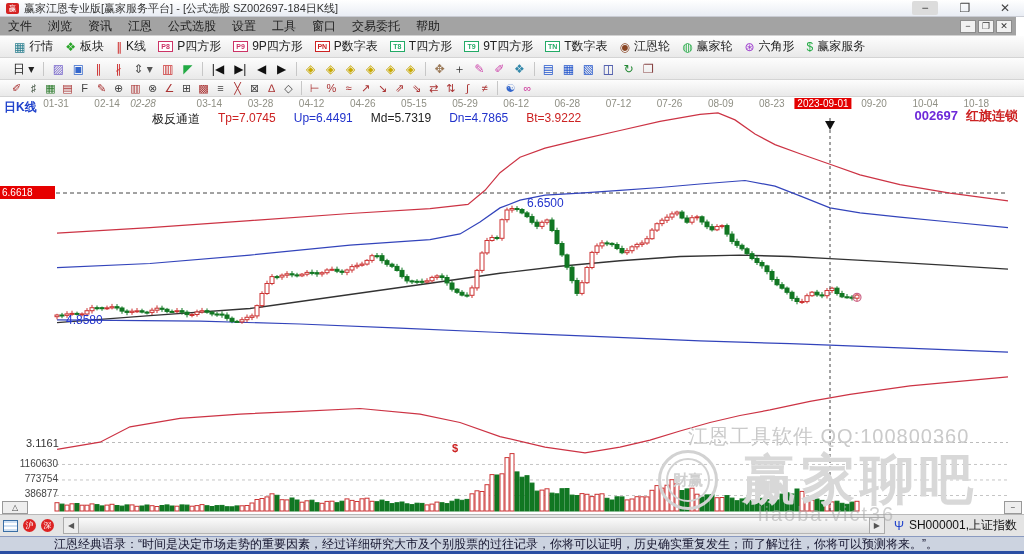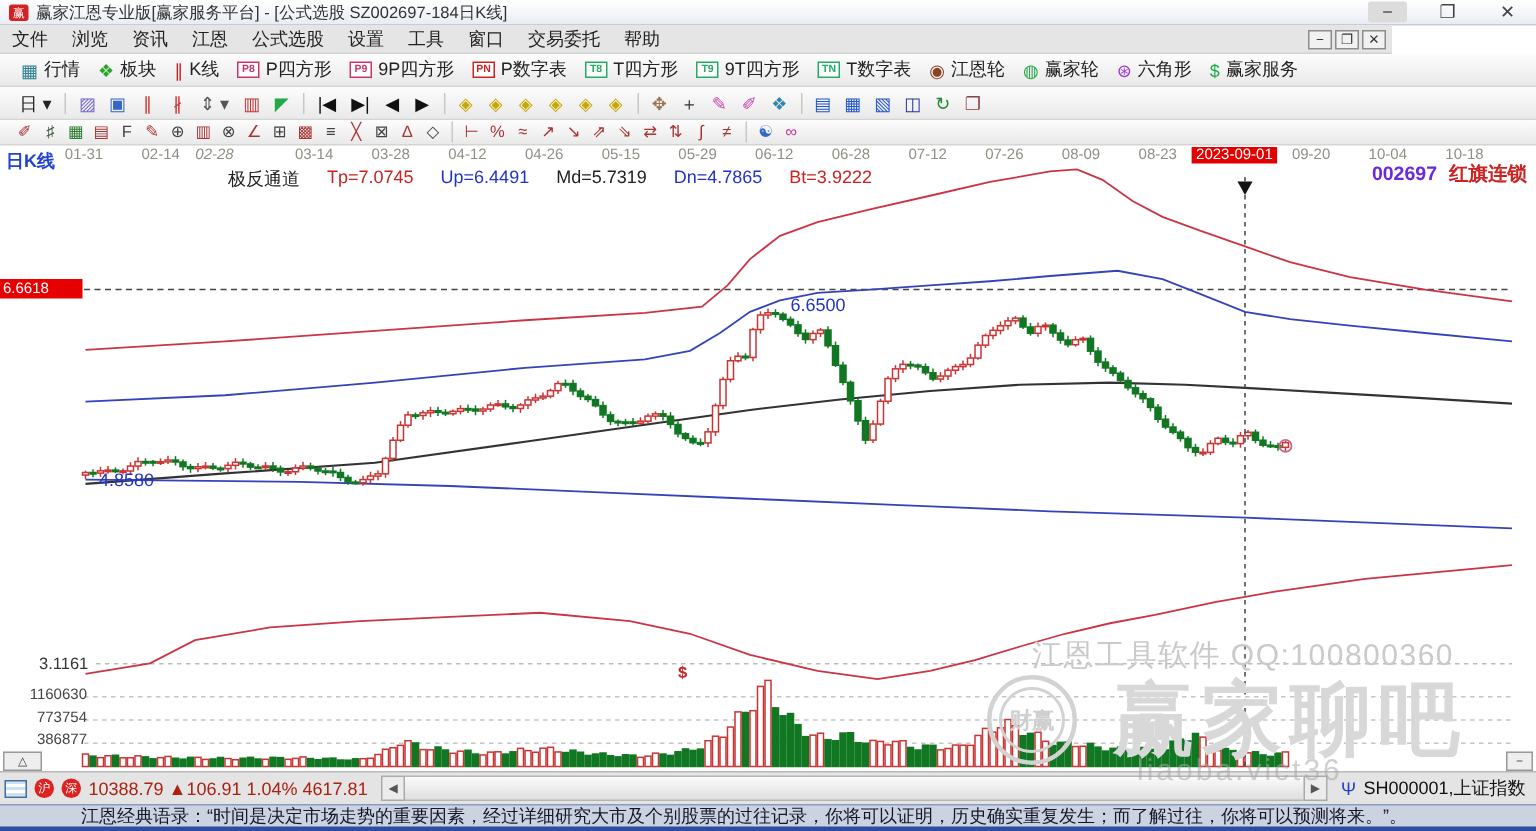--- a/index.html
+++ b/index.html
@@ -9,22 +9,22 @@
   .abs{position:absolute;}
   
   .titlebar{left:0;top:0;width:1024px;height:17px;display:flex;align-items:center;gap:5px;
             padding:0 6px;background:linear-gradient(#ffffff,#e9edf4);border-bottom:1px solid #c9ccd4;
             font-size:11px;color:#333;}
   .appicon{width:13px;height:11px;background:#d42222;color:#fff;font-size:8px;line-height:11px;
            text-align:center;border-radius:2px;flex:none;}
   .wctrls{margin-left:auto;display:flex;align-items:center;gap:14px;font-size:12px;color:#444;}
   .wctrls span{width:26px;text-align:center;cursor:default;}
   .wctrls .min{background:#dcdcdc;border-radius:2px;}
-  .menubar{left:0;top:17px;width:928px;height:19px;display:flex;align-items:center;
-           background:#e5e5e5;border-bottom:1px solid #d2d2d2;font-size:12px;}
+  .menubar{left:0;top:17px;width:1016px;height:19px;display:flex;align-items:center;
+           background:#a3a3a3;border-bottom:1px solid #d2d2d2;font-size:12px;}
   .menubar .mi{padding:0 8px;line-height:18px;}
   .mdi{margin-left:auto;display:flex;gap:2px;padding-right:4px;}
   .mdi span{width:16px;height:13px;border:1px solid #8c8c8c;background:#f1f1f1;font-size:9px;
             line-height:11px;text-align:center;color:#333;}
   
   .tb{left:0;width:1024px;display:flex;align-items:center;background:linear-gradient(#fdfdfd,#e9e9e9);
       border-bottom:1px solid #d4d4d4;}
   .tb1{top:36px;height:22px;font-size:12px;padding-left:8px;}
   .tb2{top:58px;height:22px;padding-left:8px;}
   .tb3{top:80px;height:17px;padding-left:8px;}
@@ -784,26 +784,20 @@
     <span class="ibtn" style="color: rgb(170, 51, 51);">≠</span>
     <span class="sep"></span>
     <span class="ibtn" style="color: rgb(51, 102, 204);">☯</span>
     <span class="ibtn" style="color: rgb(204, 51, 153);">∞</span>
   </div>
 
 <div class="abs statusbar">
   <span class="sicon-table"></span>
   <span class="badge">沪</span>
   <span class="badge">深</span>
-  <span class="idx">
-    <span>10388.79</span>
-    <span>▲106.91</span>
-    <span>1.04%</span>
-    <span>4617.81</span>
-  </span>
   <span class="hscroll">
     <span class="sarr">◀</span>
     <span class="strack"></span>
     <span class="sarr">▶</span>
   </span>
   <span class="antenna">Ψ</span>
   <span class="sright">SH000001,上证指数</span>
 </div>
 
 <div class="abs quotebar">

